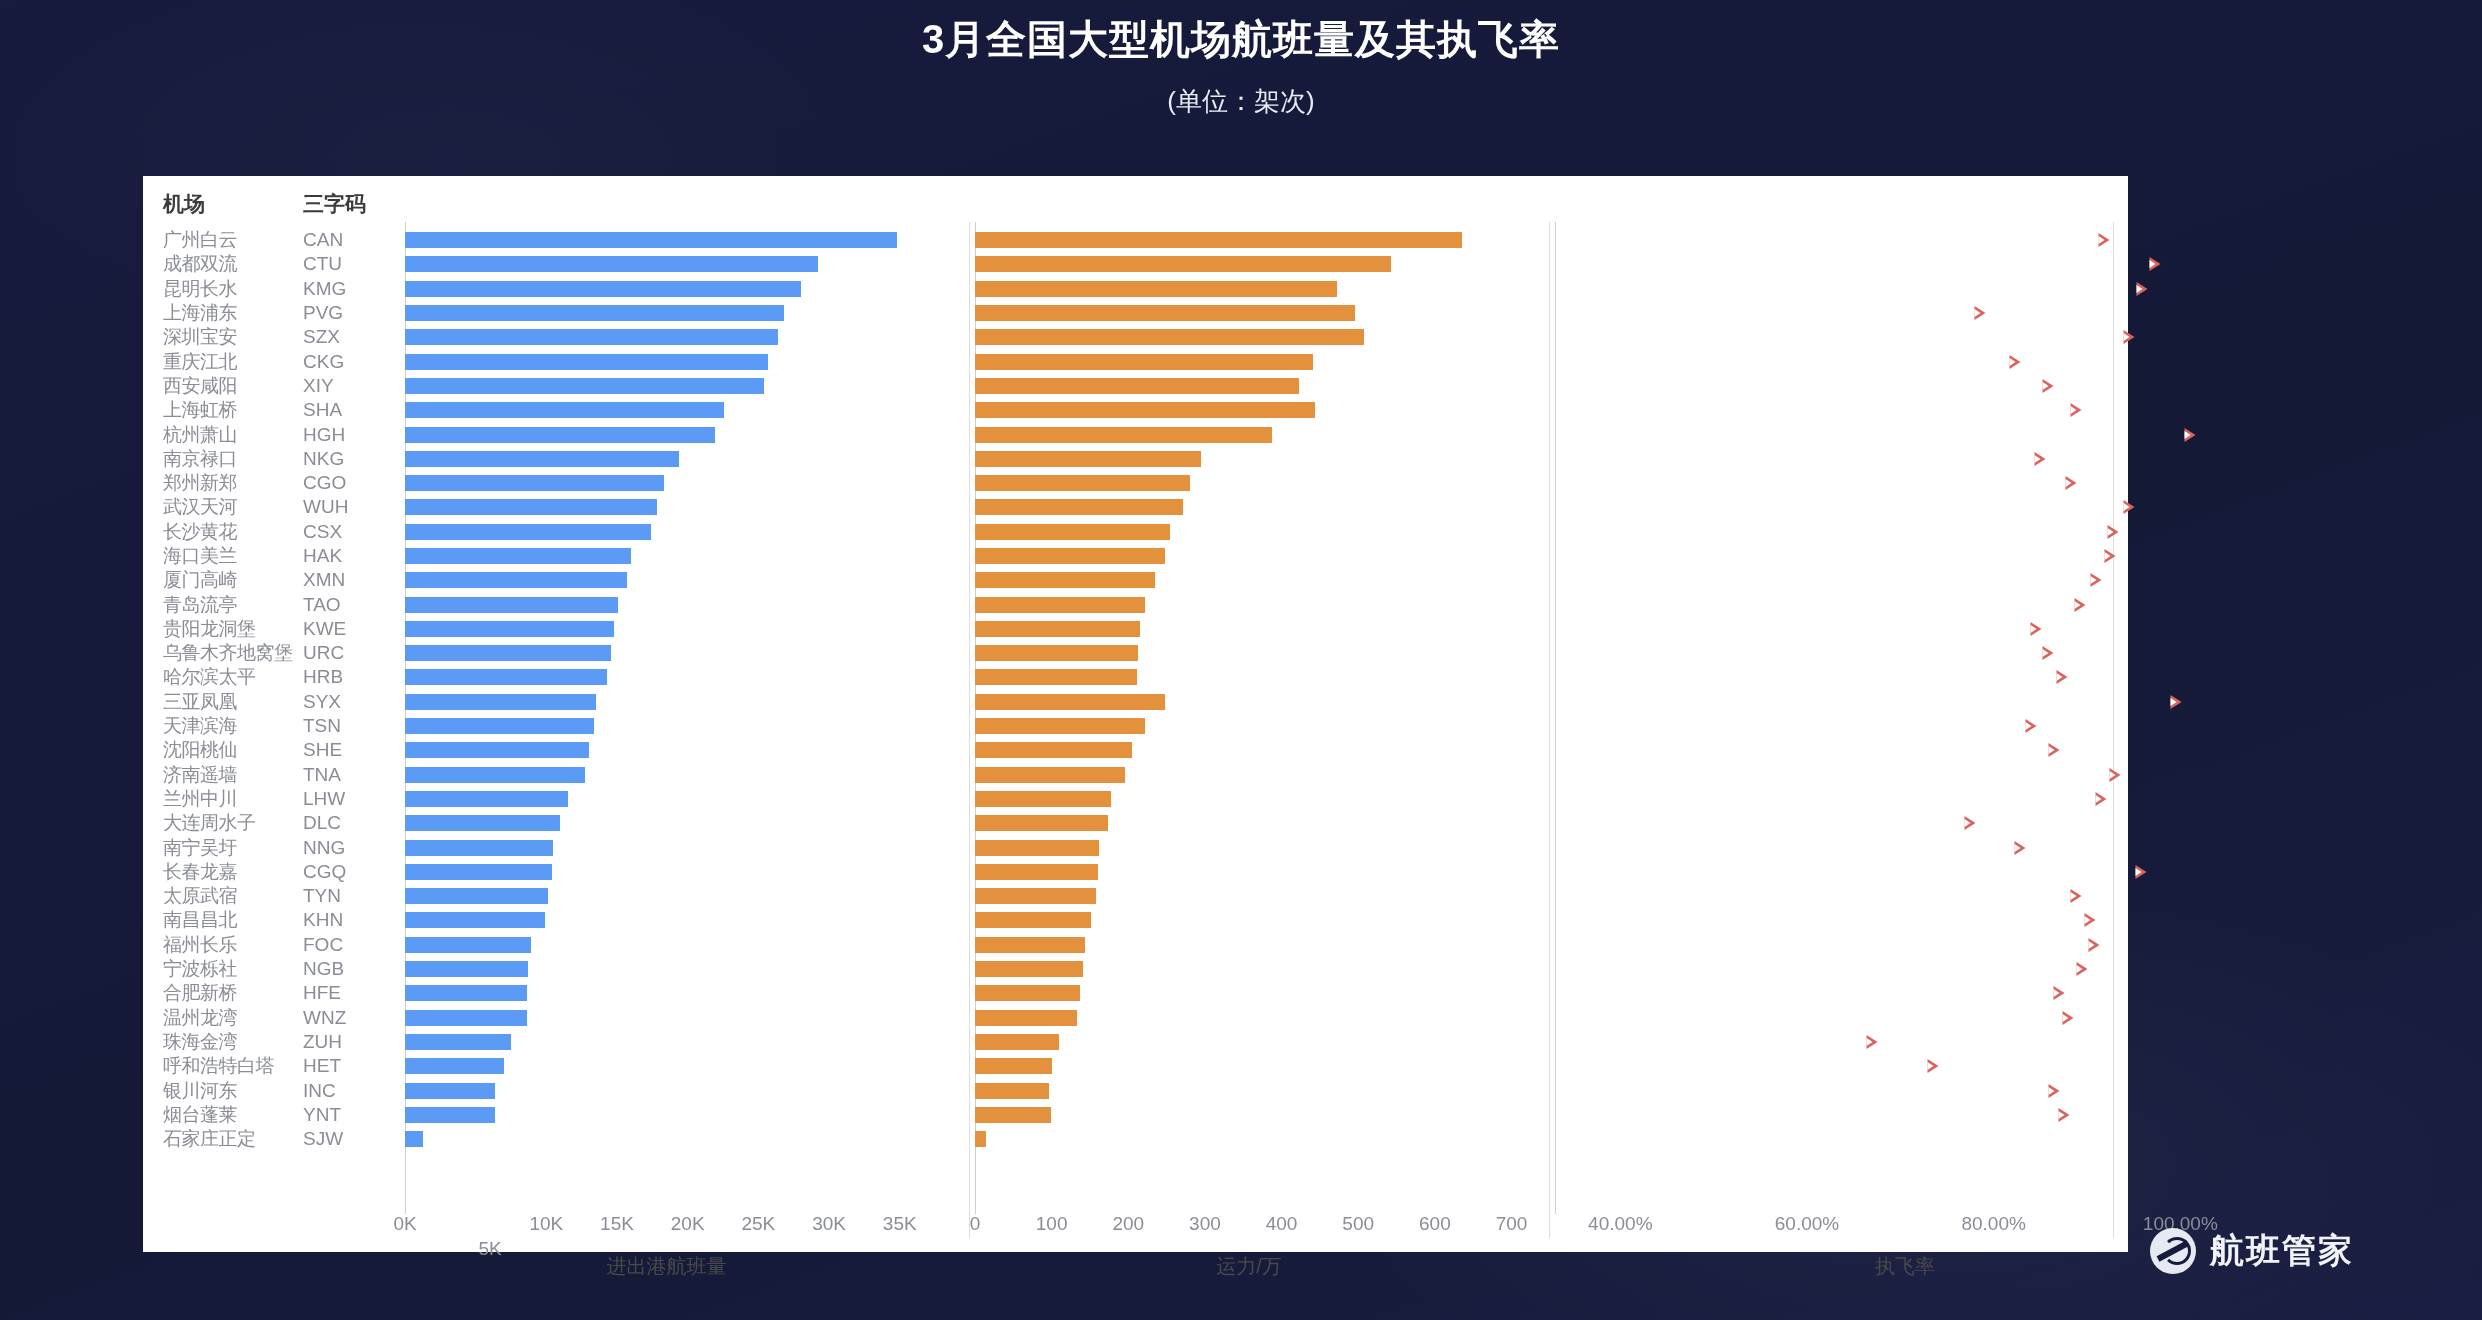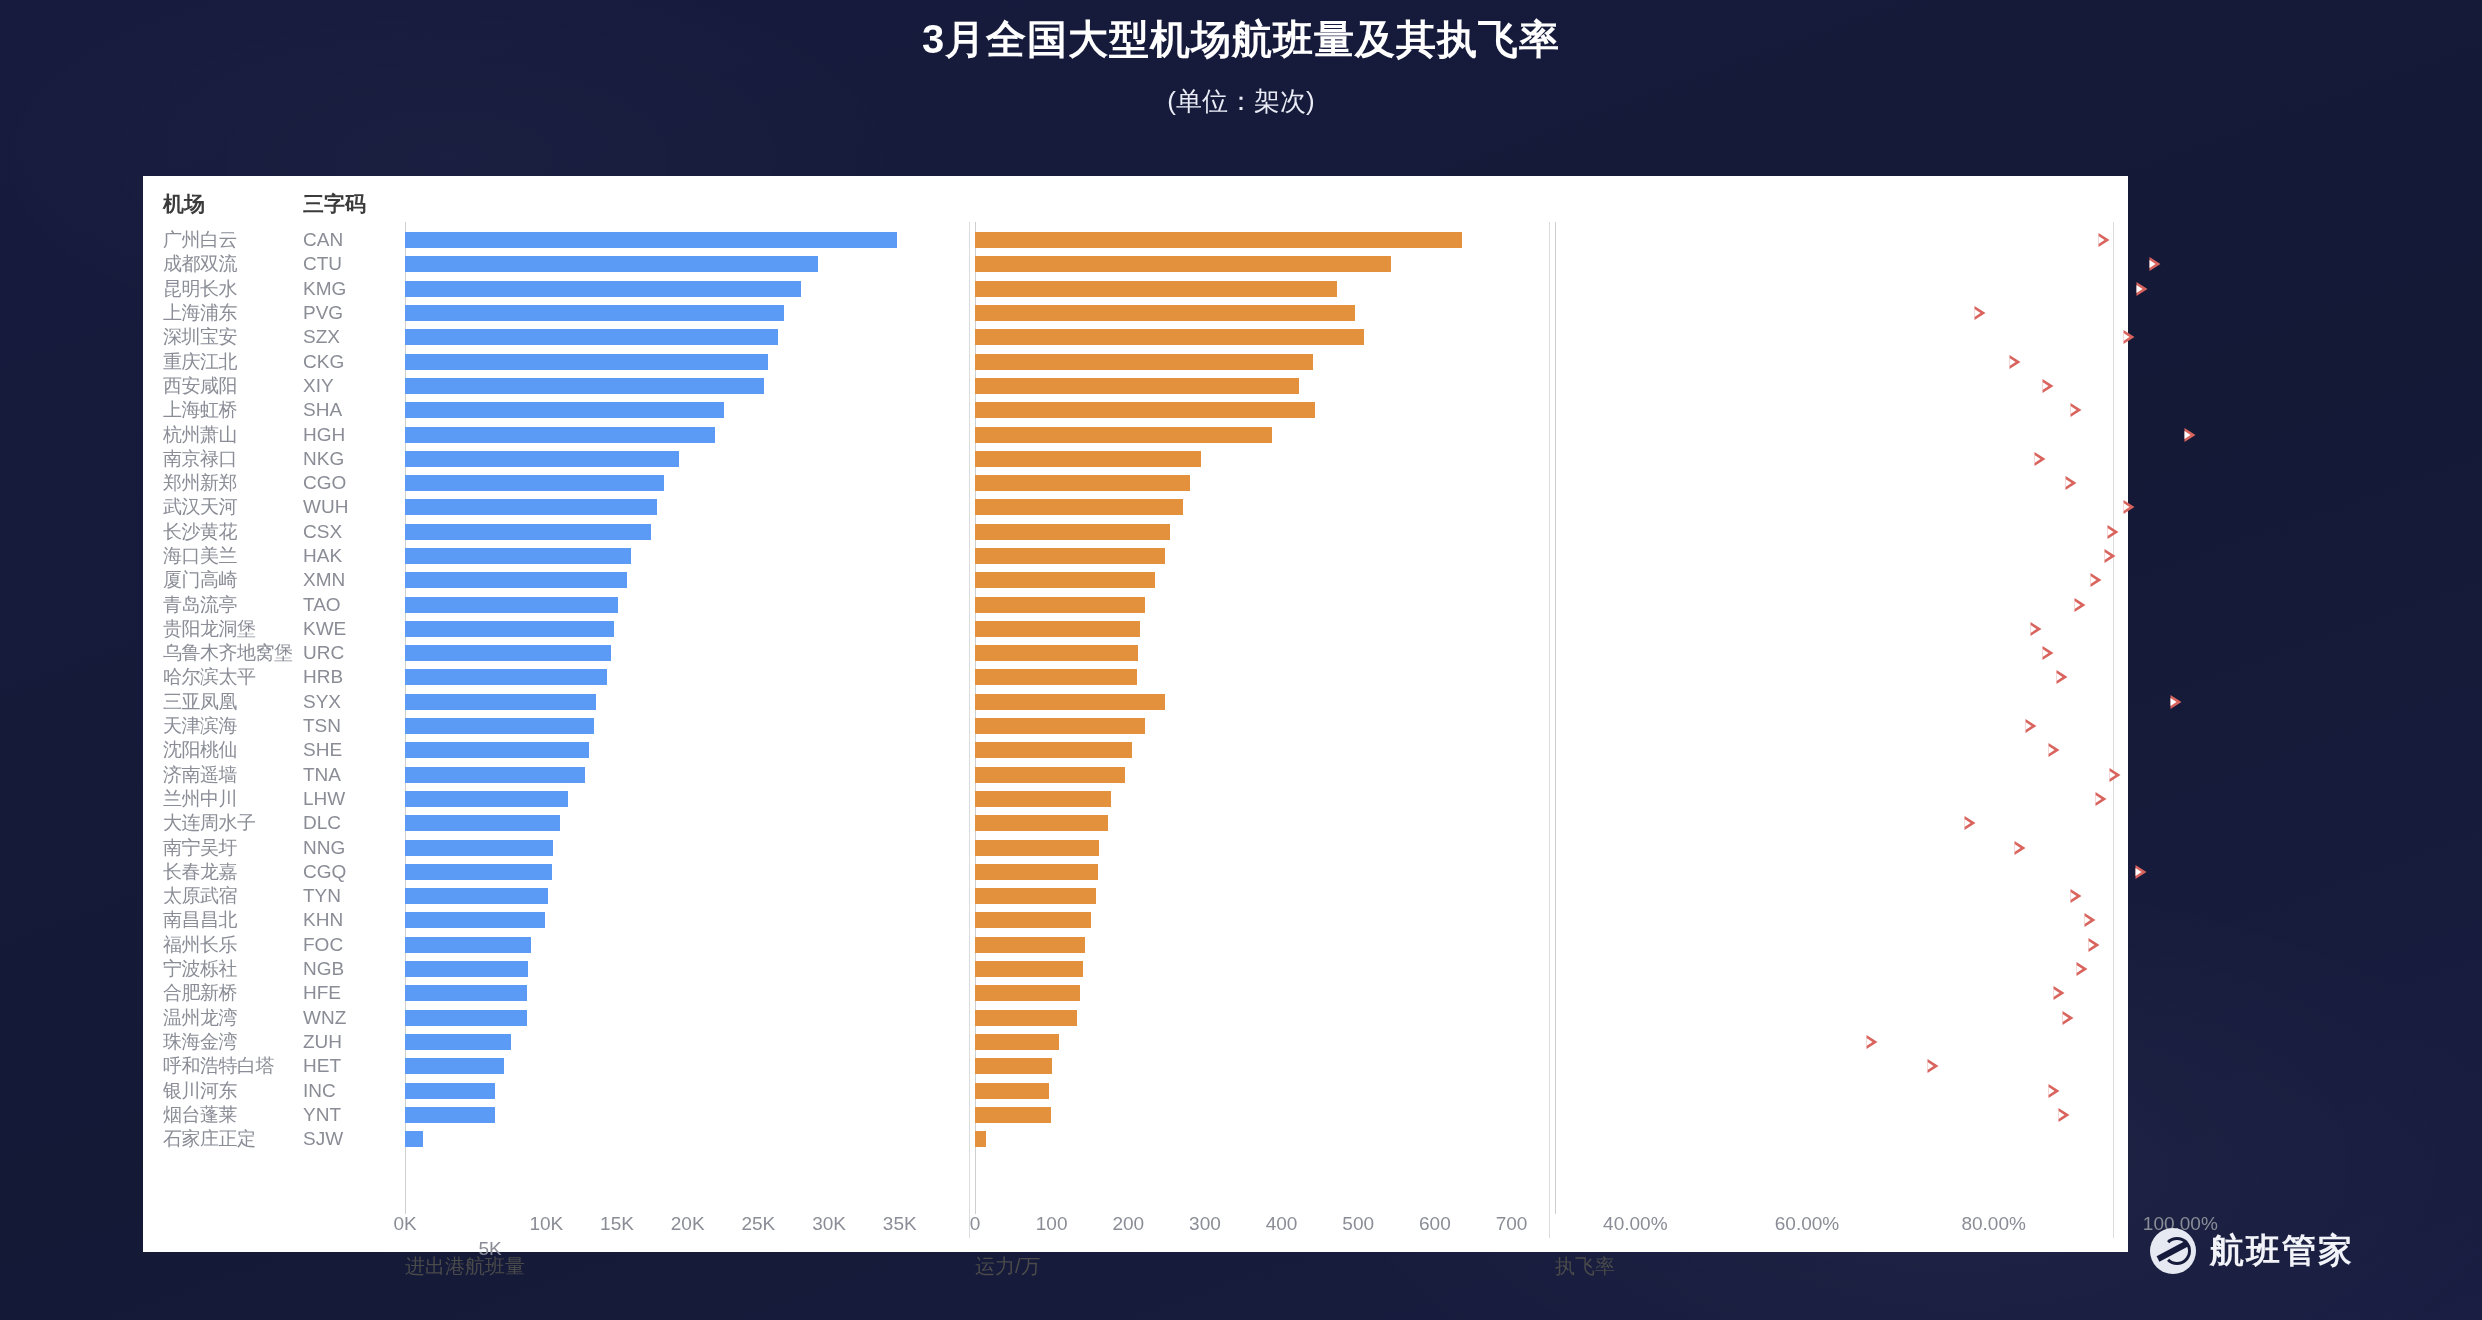--- a/index.html
+++ b/index.html
@@ -104,21 +104,21 @@
     position: absolute; height: 60px;
     top: 1037px;
   }
   .axis .tick {
     position: absolute; top: 0;
     font-size: 19px; color: #8a8d96; white-space: nowrap;
     transform: translateX(-50%);
   }
   .axis .axis-title {
     position: absolute; top: 40px; width: 100%;
-    font-size: 20px; color: #4a4a4a;
+    text-align: center; font-size: 20px; color: #4a4a4a;
   }
   .axis-line {
     position: absolute; top: 46px; height: 992px; width: 1px;
     background: #cfcfcf;
   }
 
   
   .logo {
     position: absolute; left: 2150px; top: 1228px;
     display: flex; align-items: center; gap: 14px;
@@ -678,21 +678,21 @@
         <div class="tick" style="left: 76.6434px;">100</div>
         <div class="tick" style="left: 153.287px;">200</div>
         <div class="tick" style="left: 229.93px;">300</div>
         <div class="tick" style="left: 306.573px;">400</div>
         <div class="tick" style="left: 383.217px;">500</div>
         <div class="tick" style="left: 459.86px;">600</div>
         <div class="tick" style="left: 536.503px;">700</div>
       </div>
     <div class="axis" id="axis3" style="left:1412px; width:700px;">
       <div class="axis-title">执飞率</div>
-    <div class="tick" style="left: 65.3333px; margin-left: 15px;">40.00%</div>
+    <div class="tick" style="left: 65.3333px;">40.00%</div>
         <div class="tick" style="left: 252px;">60.00%</div>
         <div class="tick" style="left: 438.667px;">80.00%</div>
         <div class="tick" style="left: 625.333px;">100.00%</div>
       </div>
 
   </div>
 
   <div class="logo">
     <div class="logo-mark"></div>
     <div class="logo-text">航班管家</div>

